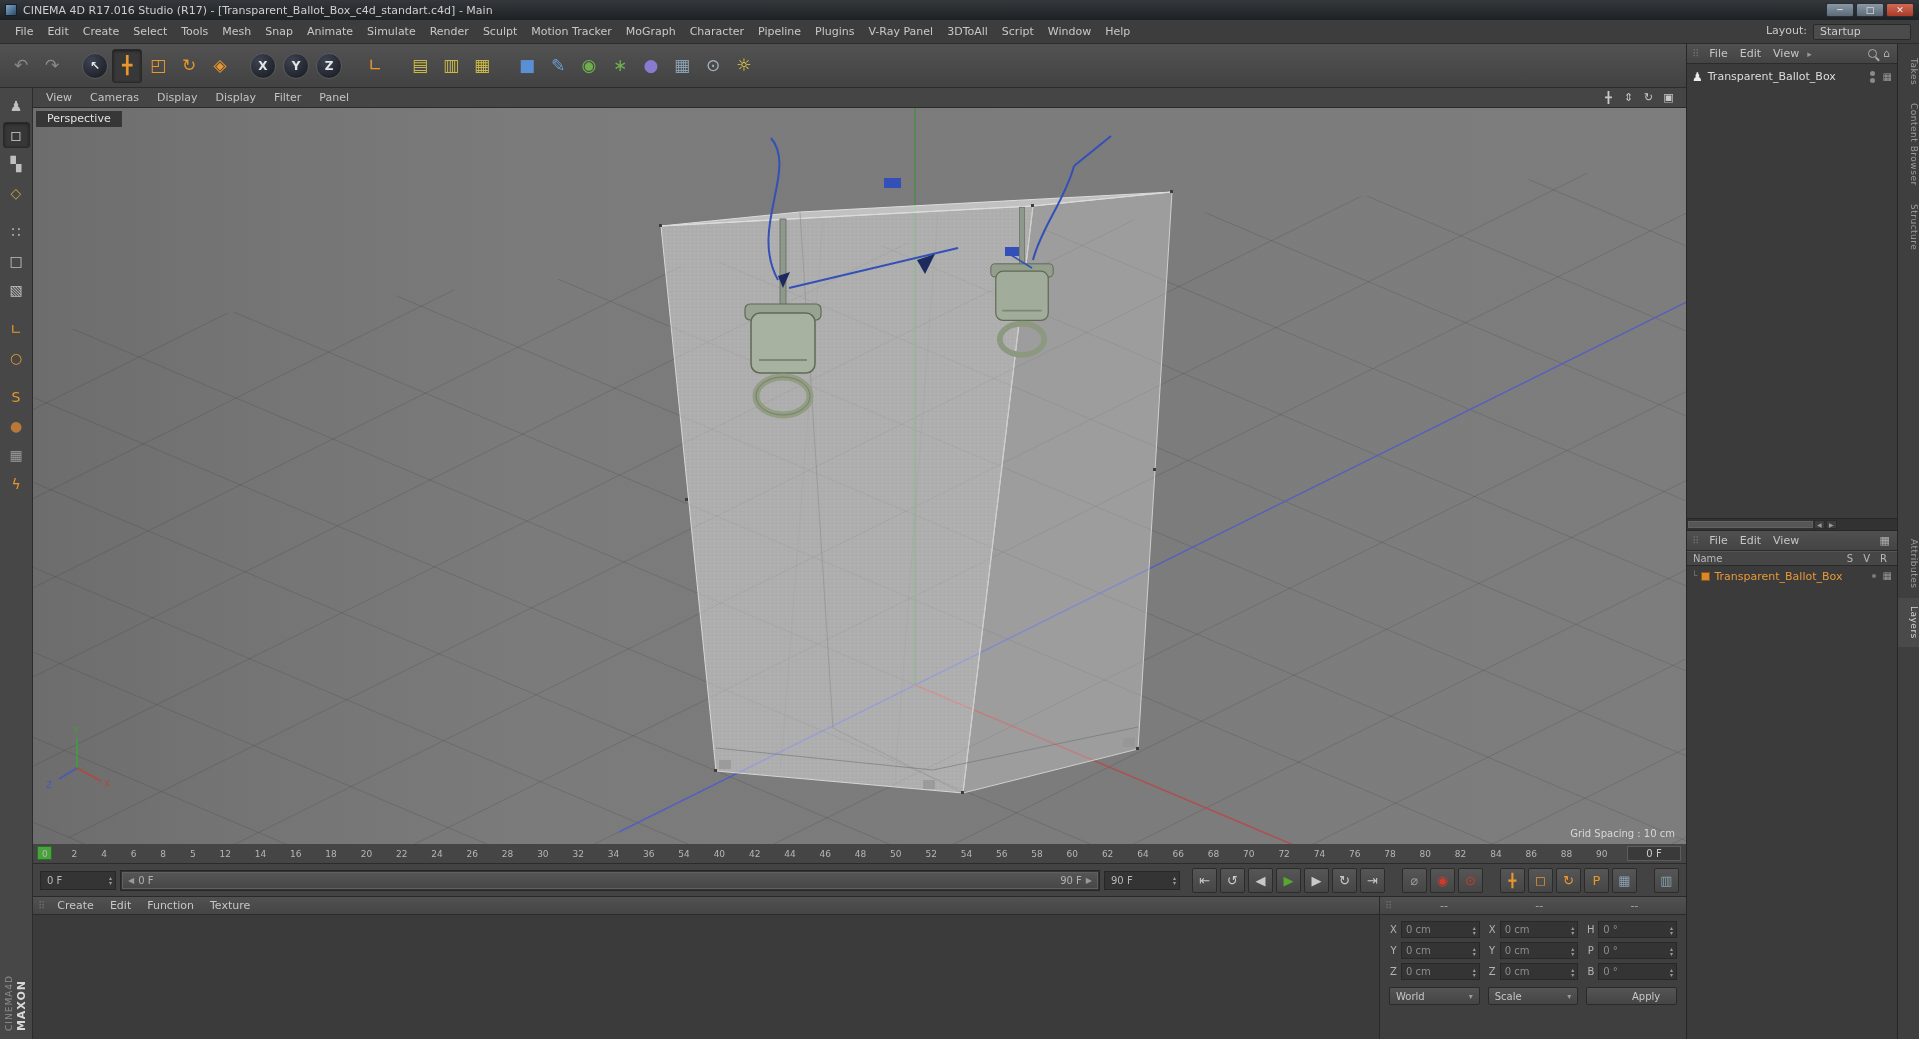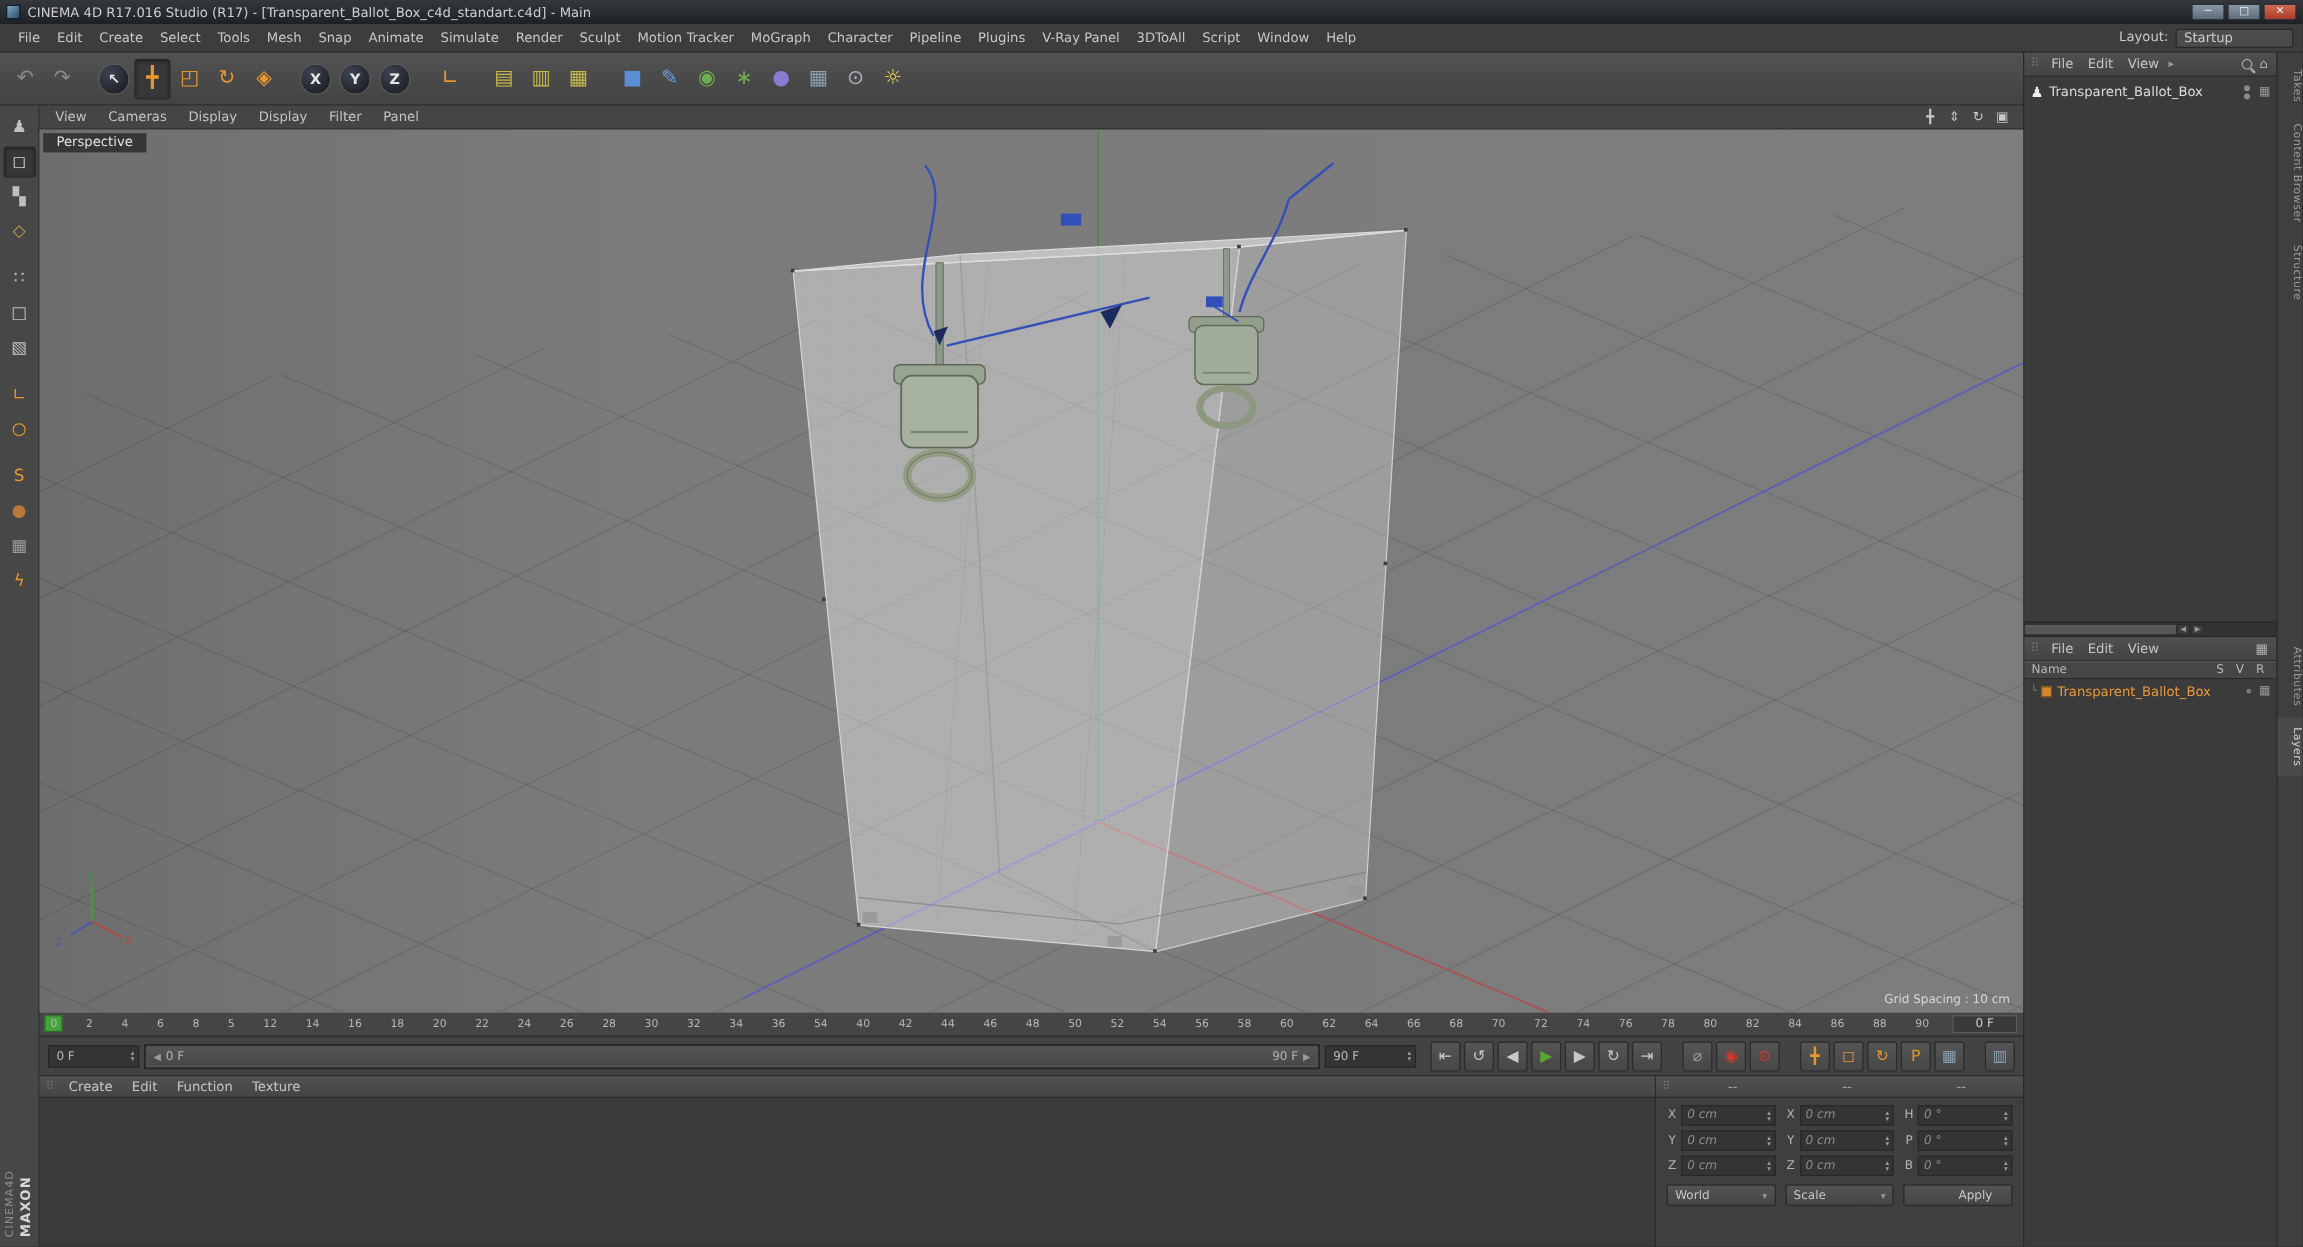--- a/index.html
+++ b/index.html
@@ -82,21 +82,21 @@
 .mat-sphere{position:absolute;inset:2px;border-radius:50%;background:radial-gradient(circle at 35% 30%,#eaeaea,#9a9a9a 42%,#3b3b3b 88%);}
 .mat-label{width:58px;margin-top:1px;background:#d9872b;color:#1b1104;font-size:9px;padding:1px 2px;white-space:nowrap;overflow:hidden;}
 
 .coord-panel{flex:0 0 306px;width:306px;background:#3f3f3f;display:flex;flex-direction:column;}
 .coord-head{flex:0 0 18px;background:linear-gradient(#515151,#454545);border-bottom:1px solid #2b2b2b;display:flex;align-items:center;padding:0 4px;}
 .coord-dash{flex:1;text-align:center;color:#a8a8a8;}
 .coord-grid{display:grid;grid-template-columns:1fr 1fr 1fr;gap:4px 8px;padding:6px 9px 4px;}
 .c-cell{display:flex;align-items:center;gap:3px;}
 .c-label{flex:0 0 9px;color:#b4b4b4;font-size:10px;text-align:center;}
 .c-field{flex:1;height:17px;background:#343434;border:1px solid #282828;display:flex;align-items:center;padding:0 2px 0 4px;color:#8d8d8d;font-size:10px;}
-.c-field .val{flex:1;font-style:italic;}
+.c-field .val{flex:1;}
 .coord-foot{display:grid;grid-template-columns:1fr 1fr 1fr;gap:8px;padding:3px 9px;}
 .dropdown{height:18px;background:linear-gradient(#545454,#454545);border:1px solid #2a2a2a;border-radius:2px;display:flex;align-items:center;justify-content:space-between;padding:0 6px;color:#c6c6c6;font-size:10px;}
 .dd-arrow{color:#999999;font-size:8px;}
 .btn{height:18px;background:linear-gradient(#545454,#454545);border:1px solid #2a2a2a;border-radius:2px;display:flex;align-items:center;justify-content:center;color:#c8c8c8;font-size:10px;padding-left:29px;}
 
 
 .right-dock{flex:0 0 211px;width:211px;background:#3b3b3b;border-left:1px solid #262626;display:flex;flex-direction:column;min-height:0;}
 .dock-menu{flex:0 0 20px;background:linear-gradient(#505050,#444444);border-bottom:1px solid #2b2b2b;display:flex;align-items:center;padding:0 4px;}
 .dock-menu-item{padding:2px 6px;color:#c6c6c6;}
 .overflow-arrow{color:#9a9a9a;font-size:9px;padding:0 2px;}

